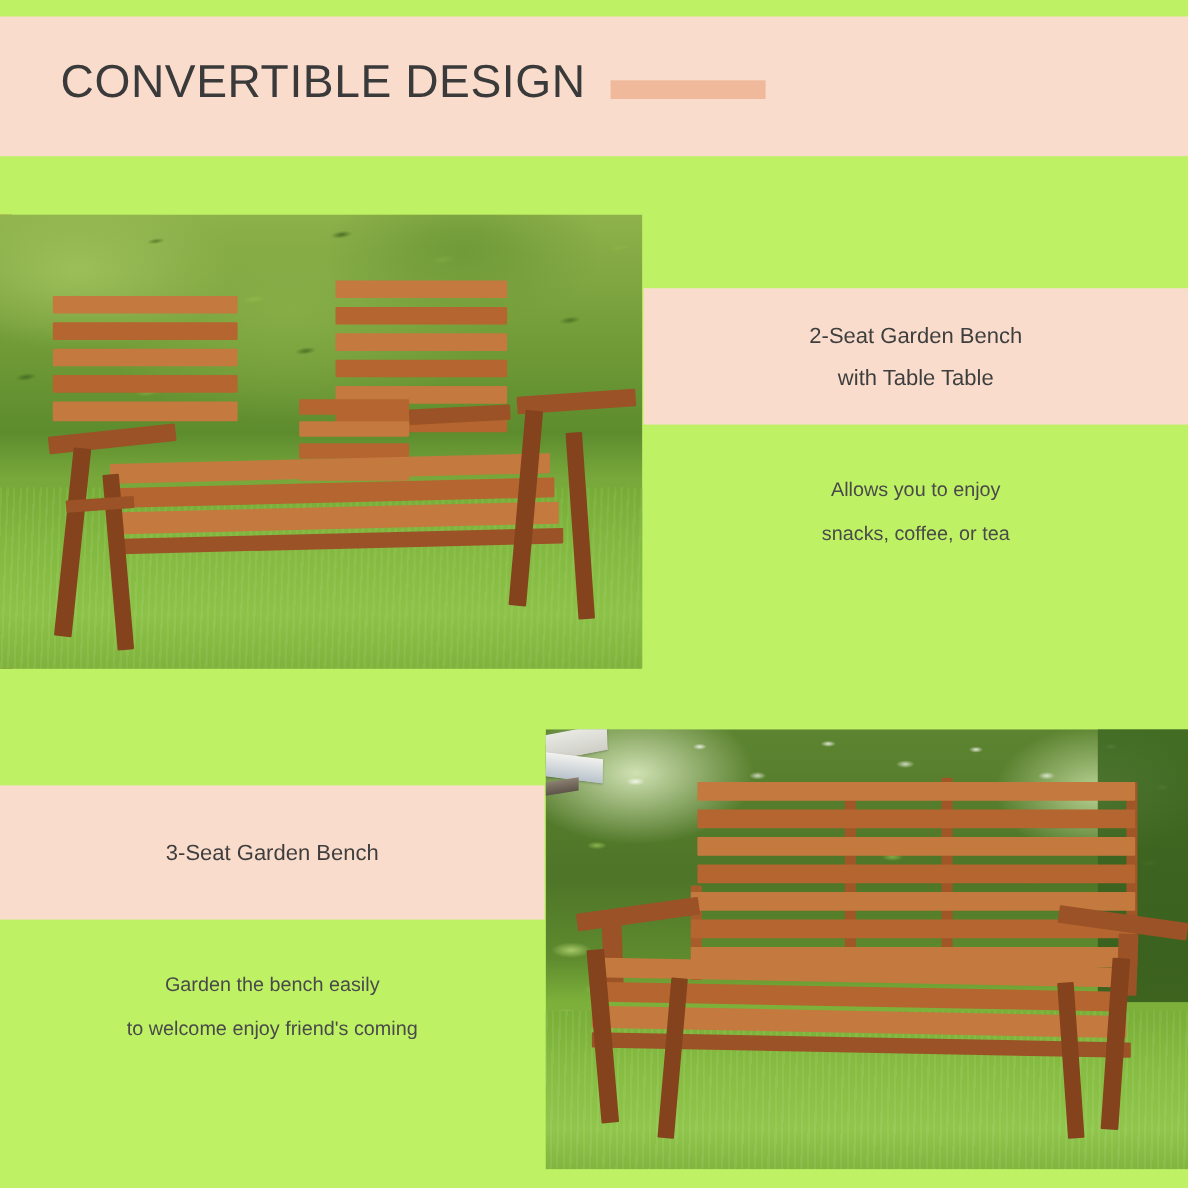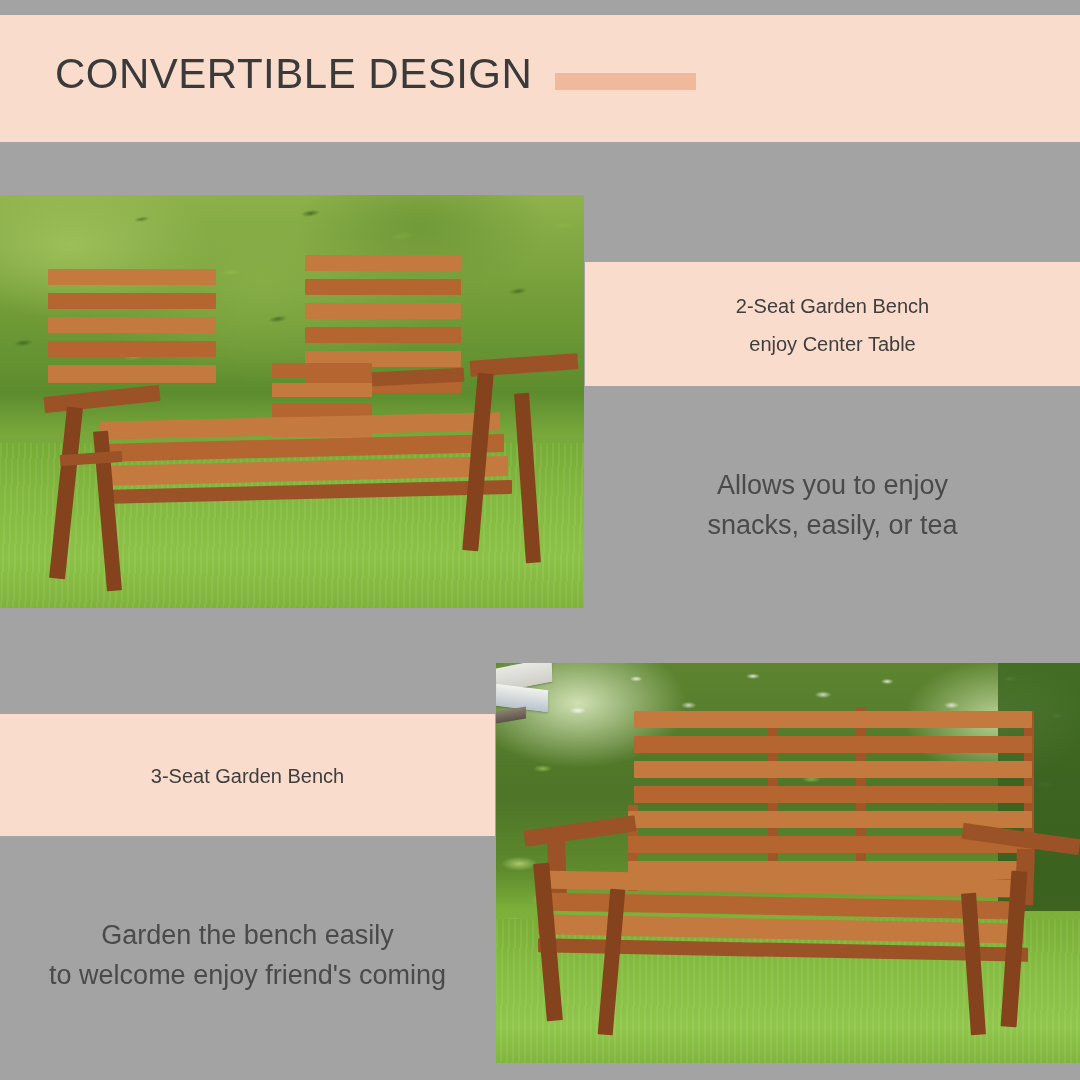--- a/index.html
+++ b/index.html
@@ -10,21 +10,21 @@
   body {
     width: 1080px;
     height: 1080px;
     overflow: hidden;
     font-family: "Liberation Sans", sans-serif;
     position: relative;
   }
   .page {
     position: absolute;
     inset: 0;
-    background: #a3a3a3;
+    background: #bef264;
   }
 
   
   .header-band {
     position: absolute;
     left: 0; top: 15px;
     width: 1080px; height: 127px;
     background: #f9dccc;
   }
   .header-title {
@@ -215,24 +215,23 @@
     line-height: 38px;
     font-weight: 400;
   }
   #heading-two-seat { left: 585px; top: 287px; width: 495px; }
   #heading-three-seat { left: 0; top: 757px; width: 495px; }
 
   .panel-sub {
     position: absolute;
     text-align: center;
     color: #4a4a4a;
-    font-size: 27px;
+    font-size: 18px;
     line-height: 40px;
     font-weight: 400;
-    margin-top: 40px;
   }
   #sub-two-seat { left: 585px; top: 425px; width: 495px; }
   #sub-three-seat { left: 0; top: 875px; width: 495px; }
 </style>
 </head>
 <body>
 
 <div class="page">
 
   <div class="header-band"></div>
@@ -280,25 +279,25 @@
     <div class="slat w-xd" style="left:58px;  top:212px; width:16px; height:172px; transform:rotate(6deg);"></div>
     <div class="slat w-xd" style="left:100px; top:236px; width:15px; height:160px; transform:rotate(-5deg);"></div>
     <div class="slat w-xd" style="left:470px; top:178px; width:16px; height:178px; transform:rotate(5deg);"></div>
     <div class="slat w-xd" style="left:520px; top:198px; width:15px; height:170px; transform:rotate(-4deg);"></div>
     <div class="slat w-d" style="left:60px;  top:258px; width:62px; height:11px; transform:rotate(-4deg);"></div>
   </div>
 
   <div class="pink-panel" id="panel-two-seat"></div>
   <div class="panel-heading" id="heading-two-seat">
     <div>2-Seat Garden Bench</div>
-    <div>enjoy Center Table</div>
+    <div>with Table Table</div>
   </div>
   <div class="panel-sub" id="sub-two-seat">
     <div>Allows you to enjoy</div>
-    <div>snacks, easily, or tea</div>
+    <div>snacks, coffee, or tea</div>
   </div>
 
   <div class="pink-panel" id="panel-three-seat"></div>
   <div class="panel-heading" id="heading-three-seat">
     <div>3-Seat Garden Bench</div>
   </div>
   <div class="panel-sub" id="sub-three-seat">
     <div>Garden the bench easily</div>
     <div>to welcome enjoy friend's coming</div>
   </div>

